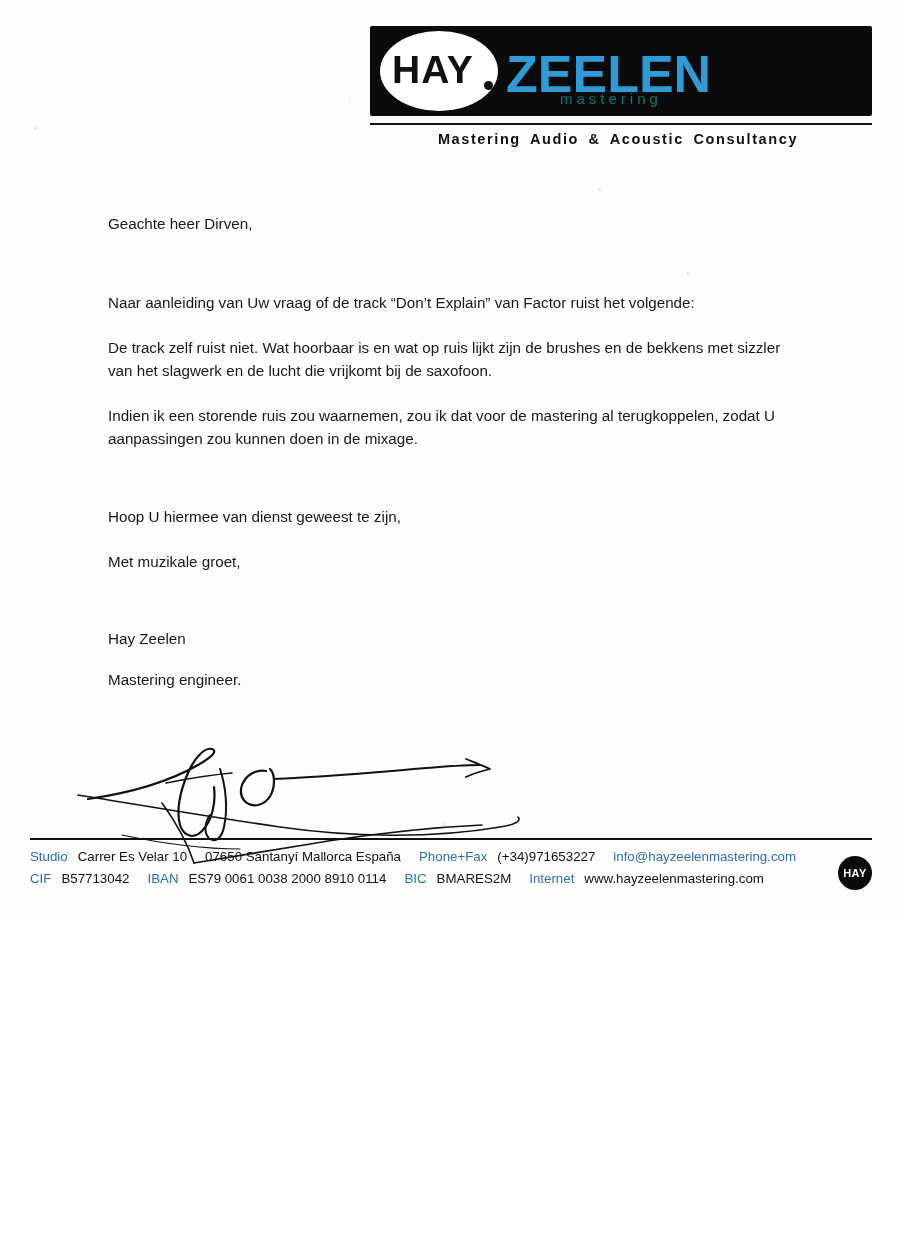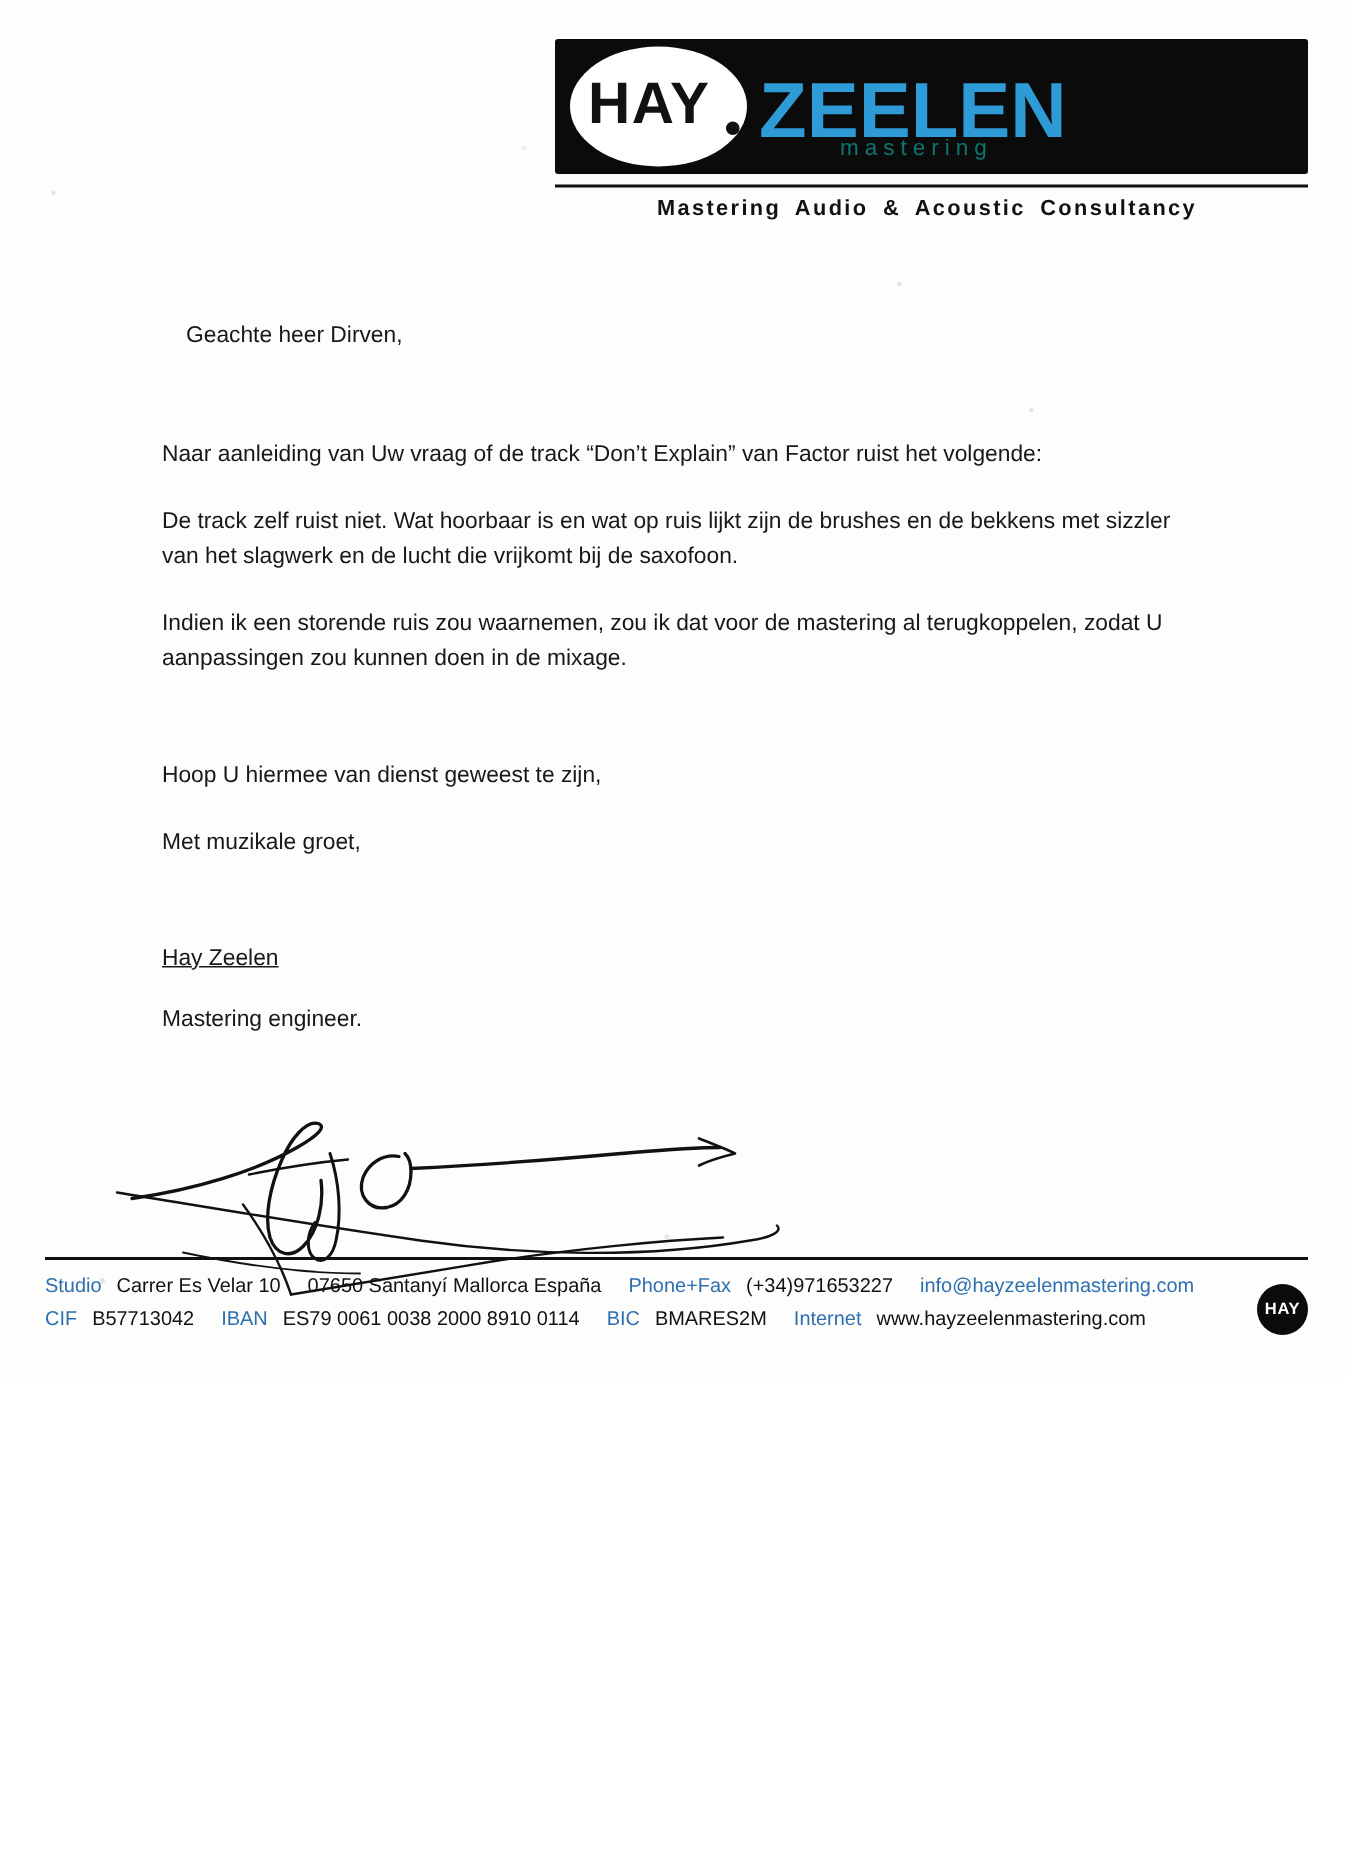--- a/index.html
+++ b/index.html
@@ -108,26 +108,26 @@
   .body-block {
     position: absolute;
     left: 108px;
     top: 212px;
     width: 690px;
     color: #16181a;
     font-size: 15.2px;
     line-height: 1.52;
     font-family: "Liberation Sans", sans-serif;
   }
-  .salutation { margin: 0 0 56px 16px; }
+  .salutation { margin: 0 0 56px 0; }
   .para { margin: 0 0 22px 0; }
   .para.spaced-lead { }
   .sig-gap { height: 32px; }
   .closing { margin: 0 0 22px 0; }
-  .name-line { margin: 0 0 18px 0; text-decoration: underline; }
+  .name-line { margin: 0 0 18px 0; }
   .role-line { margin: 0; }
 
   
   .signature {
     position: absolute;
     left: 70px;
     top: 735px;
     width: 470px;
     height: 145px;
     pointer-events: none;

